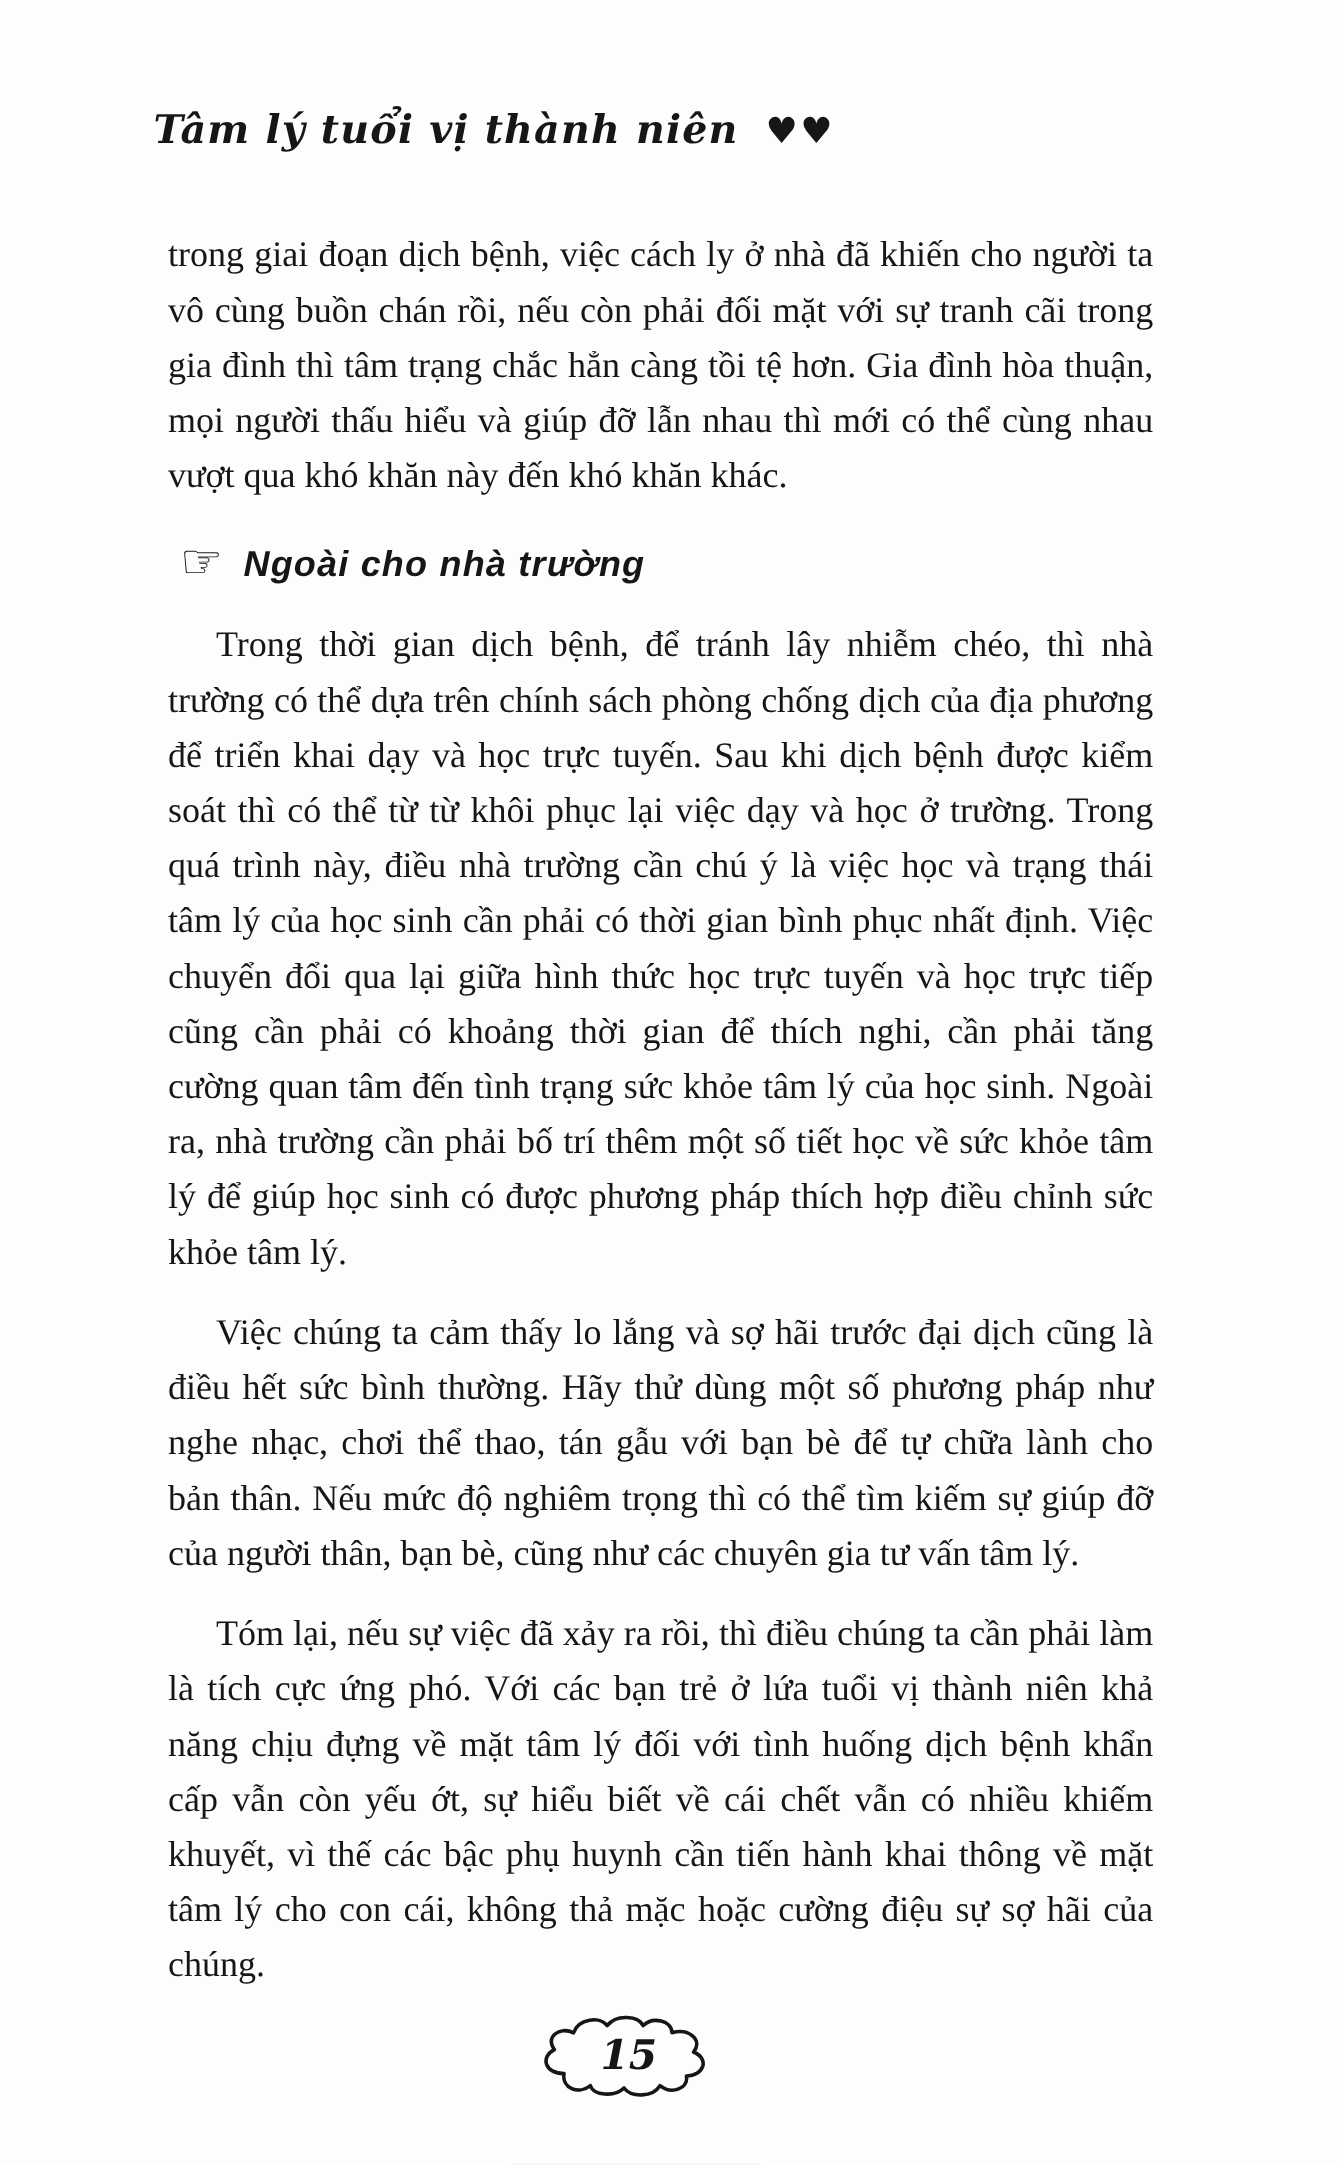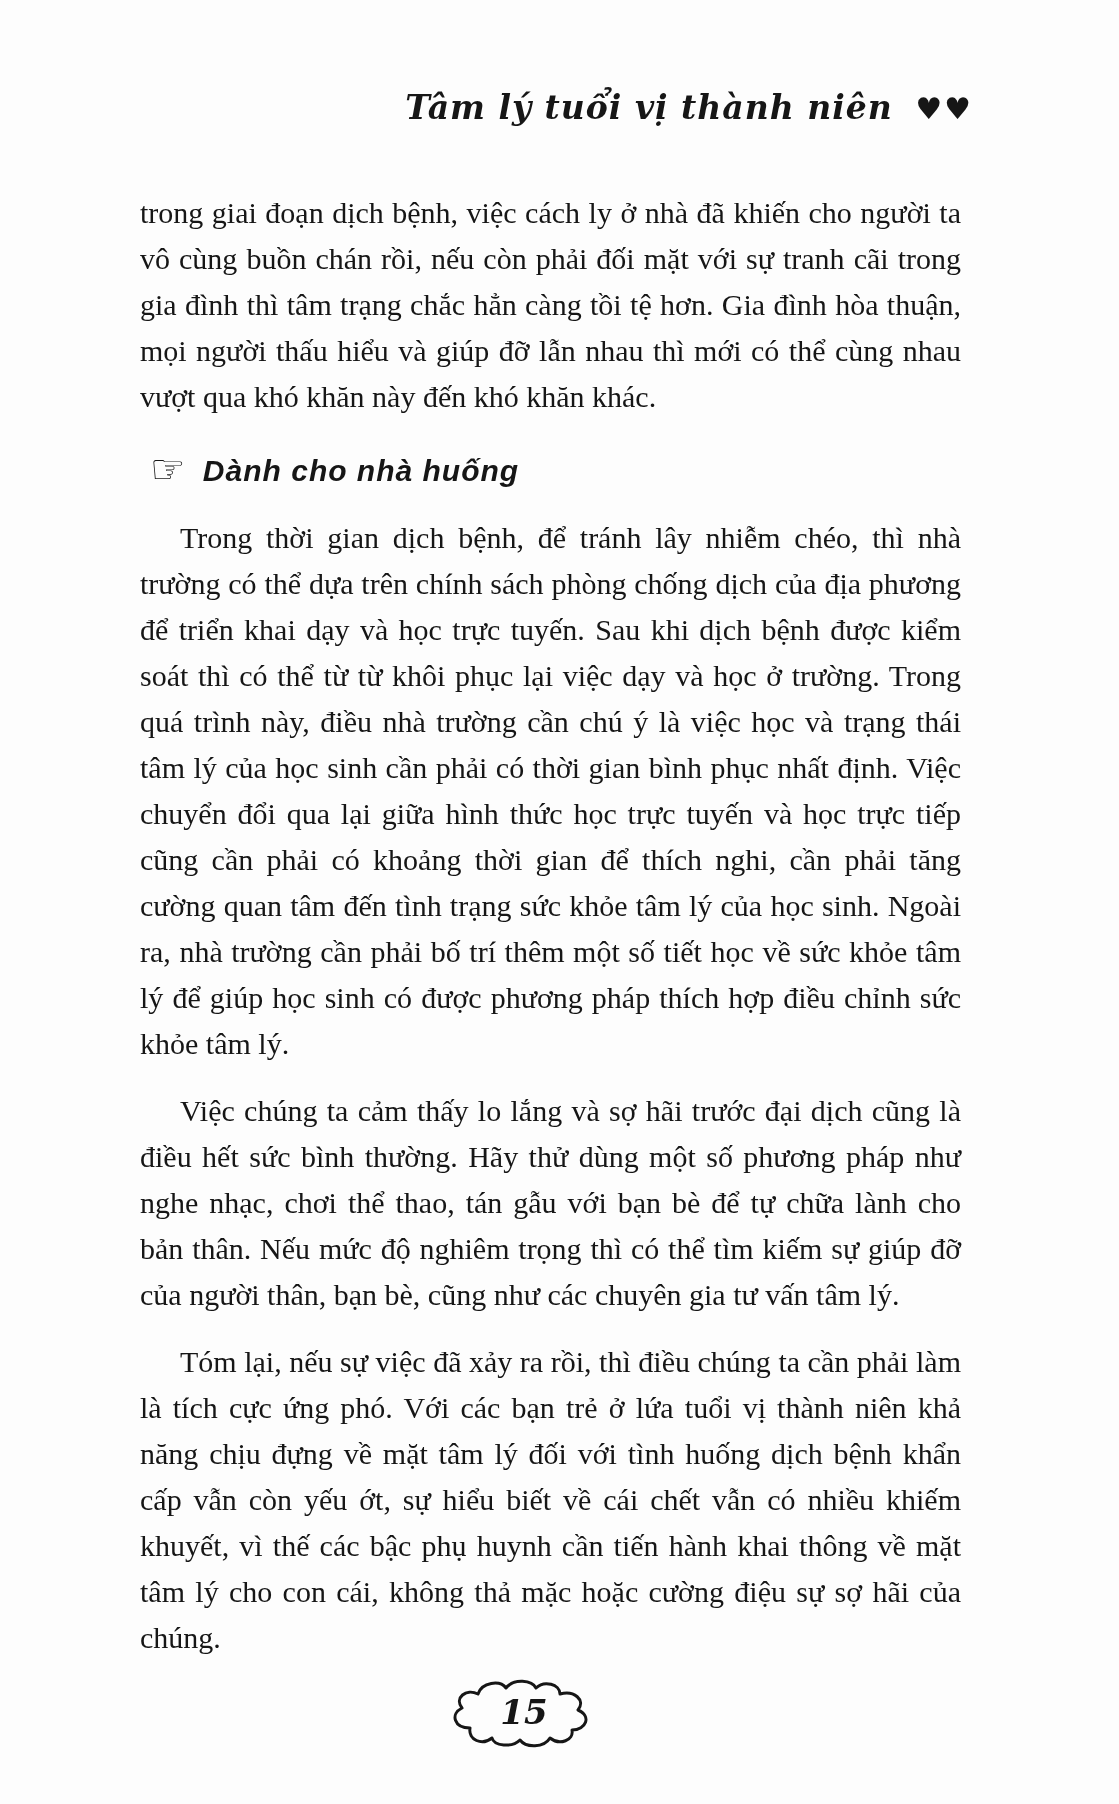--- a/index.html
+++ b/index.html
@@ -15,21 +15,21 @@
     background: #fdfdfd;
     color: #161616;
     overflow: hidden;
   }
   
   .running-head {
     position: absolute;
     top: 88px;
     left: 128px;
     width: 845px;
-    text-align: right;
+    text-align: left;
     font-family: "DejaVu Serif", serif;
     font-style: italic;
     font-weight: bold;
     font-size: 33px;
     letter-spacing: 1px;
     white-space: nowrap;
   }
   .running-head .hearts {
     font-family: "DejaVu Sans", sans-serif;
     font-style: normal;
@@ -104,21 +104,21 @@
     <span>Tâm lý tuổi vị thành niên</span>
     <span class="hearts">♥♥</span>
   </header>
 
   <main class="text-block">
 
     <p class="para">trong giai đoạn dịch bệnh, việc cách ly ở nhà đã khiến cho người ta vô cùng buồn chán rồi, nếu còn phải đối mặt với sự tranh cãi trong gia đình thì tâm trạng chắc hẳn càng tồi tệ hơn. Gia đình hòa thuận, mọi người thấu hiểu và giúp đỡ lẫn nhau thì mới có thể cùng nhau vượt qua khó khăn này đến khó khăn khác.</p>
 
     <h2 class="section-heading">
       <span class="hand-icon">☞</span>
-      <span>Dành cho nhà huống</span>
+      <span>Ngoài cho nhà trường</span>
     </h2>
 
     <p class="para indented">Trong thời gian dịch bệnh, để tránh lây nhiễm chéo, thì nhà trường có thể dựa trên chính sách phòng chống dịch của địa phương để triển khai dạy và học trực tuyến. Sau khi dịch bệnh được kiểm soát thì có thể từ từ khôi phục lại việc dạy và học ở trường. Trong quá trình này, điều nhà trường cần chú ý là việc học và trạng thái tâm lý của học sinh cần phải có thời gian bình phục nhất định. Việc chuyển đổi qua lại giữa hình thức học trực tuyến và học trực tiếp cũng cần phải có khoảng thời gian để thích nghi, cần phải tăng cường quan tâm đến tình trạng sức khỏe tâm lý của học sinh. Ngoài ra, nhà trường cần phải bố trí thêm một số tiết học về sức khỏe tâm lý để giúp học sinh có được phương pháp thích hợp điều chỉnh sức khỏe tâm lý.</p>
 
     <p class="para indented">Việc chúng ta cảm thấy lo lắng và sợ hãi trước đại dịch cũng là điều hết sức bình thường. Hãy thử dùng một số phương pháp như nghe nhạc, chơi thể thao, tán gẫu với bạn bè để tự chữa lành cho bản thân. Nếu mức độ nghiêm trọng thì có thể tìm kiếm sự giúp đỡ của người thân, bạn bè, cũng như các chuyên gia tư vấn tâm lý.</p>
 
     <p class="para indented">Tóm lại, nếu sự việc đã xảy ra rồi, thì điều chúng ta cần phải làm là tích cực ứng phó. Với các bạn trẻ ở lứa tuổi vị thành niên khả năng chịu đựng về mặt tâm lý đối với tình huống dịch bệnh khẩn cấp vẫn còn yếu ớt, sự hiểu biết về cái chết vẫn có nhiều khiếm khuyết, vì thế các bậc phụ huynh cần tiến hành khai thông về mặt tâm lý cho con cái, không thả mặc hoặc cường điệu sự sợ hãi của chúng.</p>
 
   </main>
 

